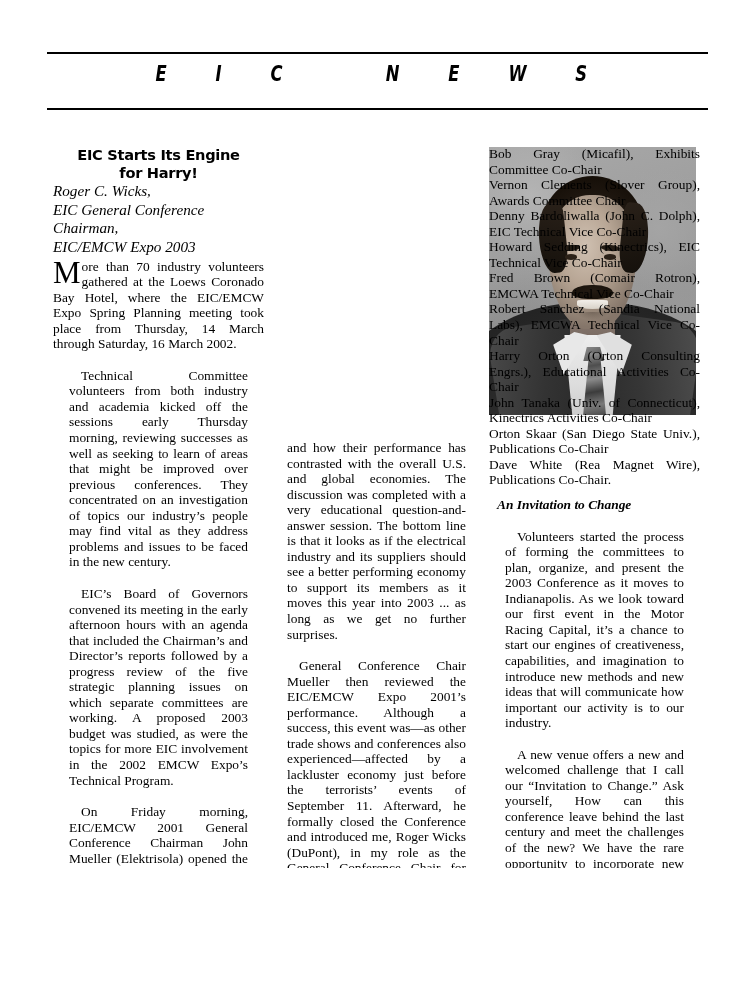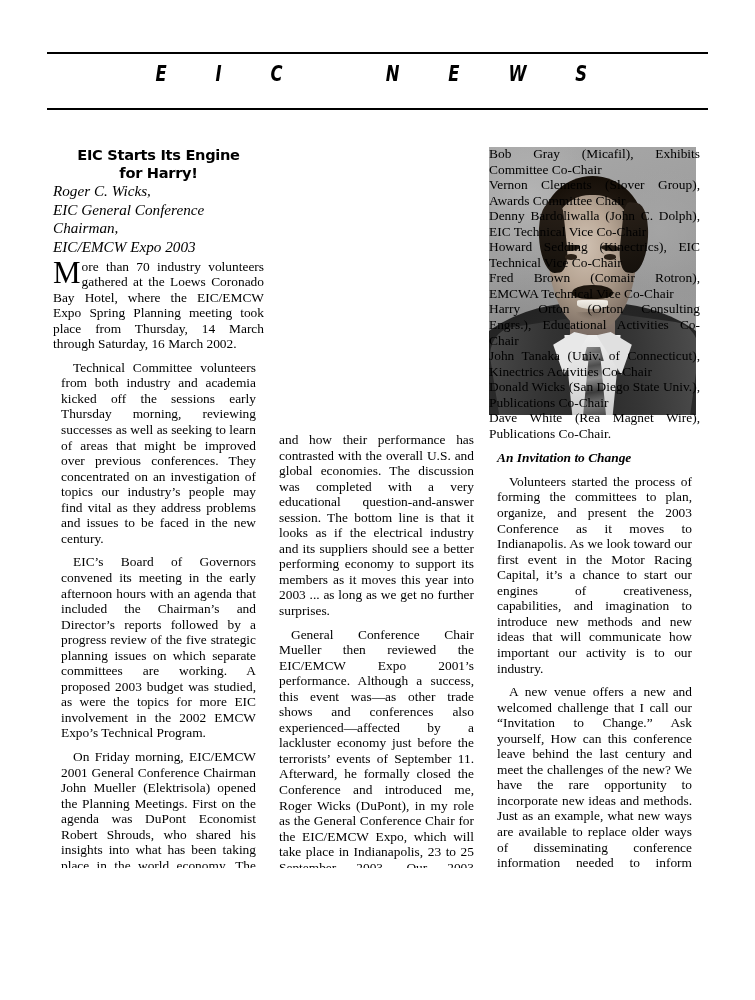--- a/index.html
+++ b/index.html
@@ -79,21 +79,21 @@
     line-height: 18.6px;
     margin: 0 0 2px 0;
   }
 
   
   .para {
     font-size: 13.4px;
     line-height: 15.55px;
     text-align: justify;
     text-justify: inter-word;
-    margin: 8px;
+    margin: 16px;
     hyphens: none;
   }
   .para.indent { text-indent: 12px; }
   .para.flush  { text-indent: 0; }
 
   
   .dropcap-para {
     font-size: 13.4px;
     line-height: 15.55px;
     text-align: justify;
@@ -412,23 +412,24 @@
       <p class="roster">Gerry Landry (Suflex), Marketing and Promotions Chair</p>
       <p class="roster">Rick Streitz (Quin T), Exhibits Committee Co-Chair</p>
     </div>
 
     <div class="col col-3">
       <p class="roster">Bob Gray (Micafil), Exhibits Committee Co-Chair</p>
       <p class="roster">Vernon Clements (Slover Group), Awards Committee Chair</p>
       <p class="roster">Denny Bardoliwalla (John C. Dolph), EIC Technical Vice Co-Chair</p>
       <p class="roster">Howard Sedding (Kinectrics), EIC Technical Vice Co-Chair</p>
       <p class="roster">Fred Brown (Comair Rotron), EMCWA Technical Vice Co-Chair</p>
+      <p class="roster">Robert Sanchez (Sandia National Labs), EMCWA Technical Vice Co-Chair</p>
       <p class="roster">Harry Orton (Orton Consulting Engrs.), Educational Activities Co-Chair</p>
       <p class="roster">John Tanaka (Univ. of Connecticut), Kinectrics Activities Co-Chair</p>
-      <p class="roster">Donald Wicks (San Diego State Univ.), Publications Co-Chair</p>
+      <p class="roster">Orton Skaar (San Diego State Univ.), Publications Co-Chair</p>
       <p class="roster">Dave White (Rea Magnet Wire), Publications Co-Chair.</p>
 
       <div class="subhead">An Invitation to Change</div>
 
       <p class="para indent">Volunteers started the process of forming the committees to plan, organize, and present the 2003 Conference as it moves to Indianapolis. As we look toward our first event in the Motor Racing Capital, it’s a chance to start our engines of creativeness, capabilities, and imagination to introduce new methods and new ideas that will communicate how important our activity is to our industry.</p>
       <p class="para indent">A new venue offers a new and welcomed challenge that I call our “Invitation to Change.” Ask yourself, How can this conference leave behind the last century and meet the challenges of the new? We have the rare opportunity to incorporate new ideas and methods. Just as an example, what new ways are available to replace older ways of disseminating conference information needed to inform people of the importance our event holds for them? As volunteers step up to help, we place new emphasis on identifying their roles both before and during the Indianapolis event so they too can feel the ownership of our important work.</p>
     </div>
 
   </div>
 

